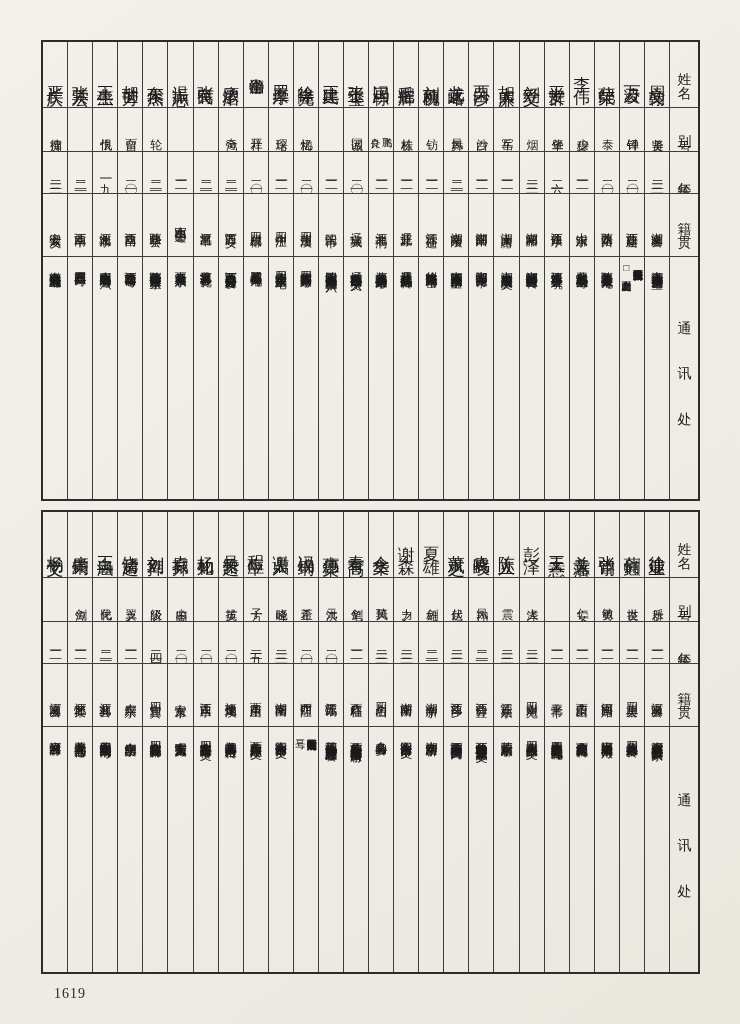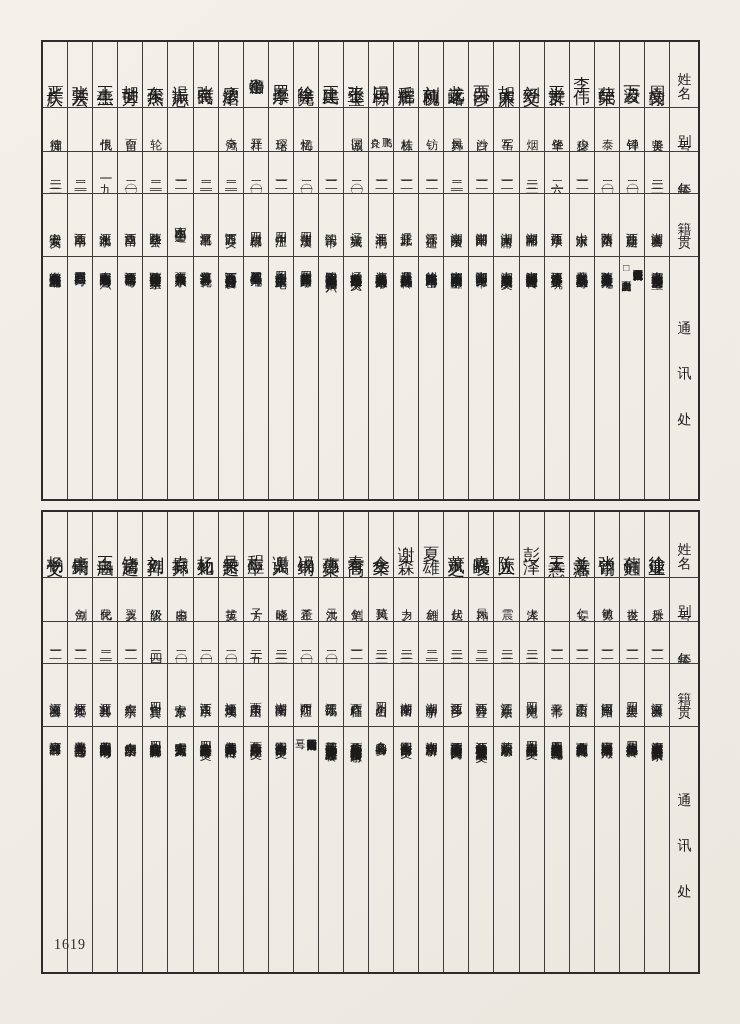--- a/index.html
+++ b/index.html
@@ -42,21 +42,21 @@
   .r-native span{ font-size:12px; line-height:1.02; letter-spacing:1px; }
   .r-addr  span { font-size:12px; line-height:1.03; letter-spacing:0.5px; }
   .cell span.small { font-size:10px; line-height:1.15; letter-spacing:0; }
   .col.header .cell span { font-size:14px; line-height:1; }
   .col.header .r-name  span { letter-spacing:14px; }
   .col.header .r-alias span { letter-spacing:7px; }
   .col.header .r-age   span { letter-spacing:2px; }
   .col.header .r-native span{ letter-spacing:14px; }
   .col.header .r-addr { align-items:center; padding-top:0; }
   .col.header .r-addr  span { letter-spacing:46px; }
-  .page-number { position:absolute; left:54px; top:937px;
+  .page-number { position:absolute; left:54px; top:986px;
                  font-size:14px; letter-spacing:1px; color:#2a2a2a; }
 </style>
 </head>
 <body>
 
 <div class="page">
   <div class="tables">
       <div class="table">
     <div class="col header">
       <div class="cell r-name">

